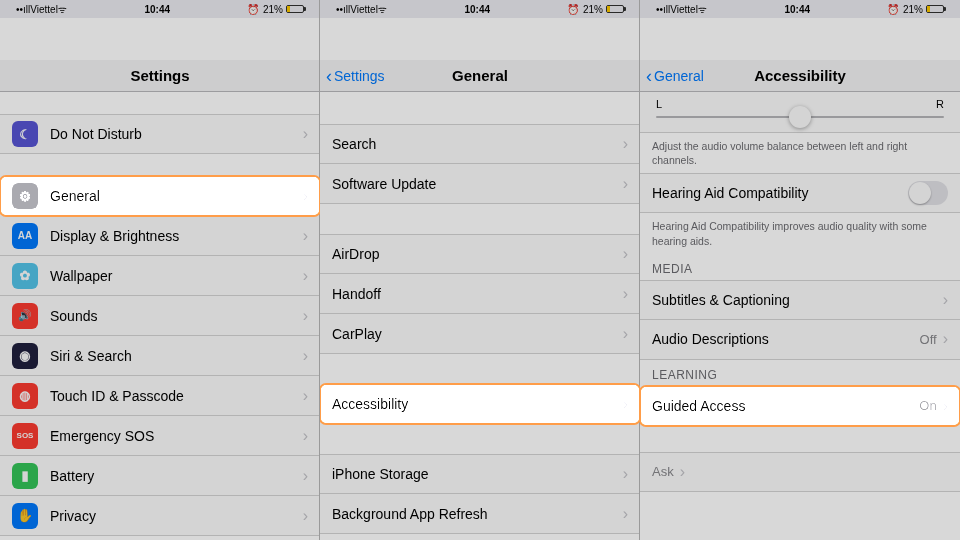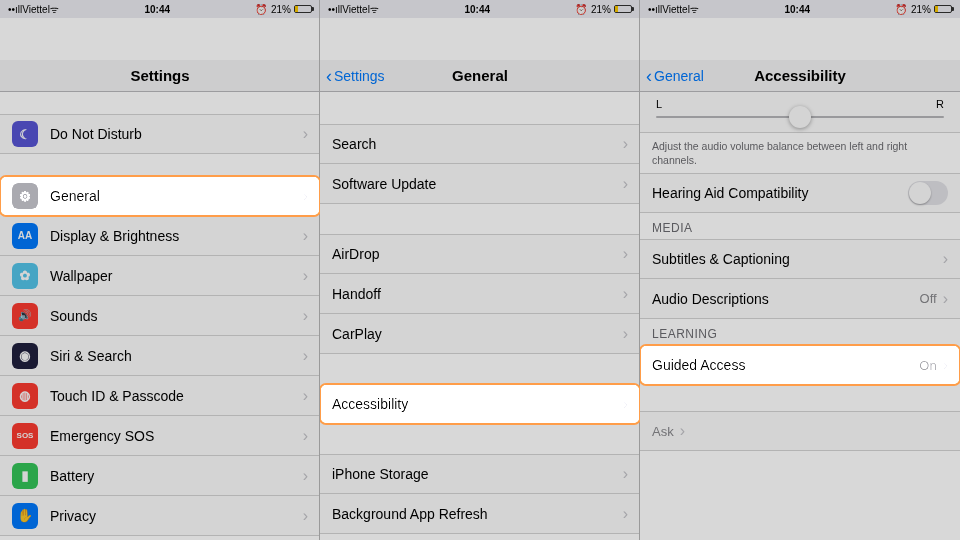--- a/index.html
+++ b/index.html
@@ -1,21 +1,21 @@
 <!DOCTYPE html>
 <html><head>
 <meta charset="utf-8">
 <style>
   *{box-sizing:border-box;margin:0;padding:0;font-family:-apple-system,Helvetica,Arial,sans-serif;}
   body{width:960px;height:540px;background:#c9c9c9;display:flex;overflow:hidden;}
   .panel{width:320px;height:540px;position:relative;background:#d8d8d8;overflow:hidden;}
   .dim{filter:brightness(0.83);}
   .sep{position:absolute;top:0;bottom:0;right:0;width:1px;background:#9a9a9a;}
   
-  .status{height:18px;font-size:10px;display:flex;align-items:center;padding:0 8px;color:#000;background:#efeff4;}
+  .status{height:18px;font-size:10px;display:flex;align-items:center;padding:0 16px;color:#000;background:#efeff4;}
   .status .mid{flex:1;text-align:center;font-weight:600;}
   .status .right{display:flex;align-items:center;gap:3px;}
   .batt{display:inline-block;width:18px;height:8px;border:1px solid #333;border-radius:2px;position:relative;}
   .batt::after{content:"";position:absolute;right:-3px;top:1px;width:2px;height:4px;background:#333;border-radius:0 1px 1px 0;}
   .batt .fill{position:absolute;left:0;top:0;bottom:0;width:21%;background:#ffcc00;}
   
   .nav{height:32px;background:#f7f7f8;border-bottom:1px solid #bcbcc0;display:flex;align-items:center;position:relative;margin-top:42px;}
   .nav .title{position:absolute;left:0;right:0;text-align:center;font-weight:600;font-size:15px;}
   .nav .back{color:#007aff;font-size:14px;padding-left:6px;display:flex;align-items:center;gap:2px;z-index:1;}
   .nav .back .chev{font-size:18px;line-height:1;}
@@ -219,20 +219,21 @@
           <div class="thumb"></div>
         </div>
     </div>
     <div class="footer-note">Adjust the audio volume balance between left and right channels.</div>
     <div class="row first">
       <span class="lbl">Hearing Aid Compatibility</span>
       <span class="toggle">
           <span class="knob"></span>
         </span>
     </div>
+    <div class="footer-note">Hearing Aid Compatibility improves audio quality with some hearing aids.</div>
     <div class="section-header">MEDIA</div>
     <div class="row first">
         <span class="lbl">Subtitles &amp; Captioning</span>
         <span class="chev">›</span>
       </div>
     <div class="row">
         <span class="lbl">Audio Descriptions</span>
         <span class="val">Off</span>
         <span class="chev">›</span>
       </div>

